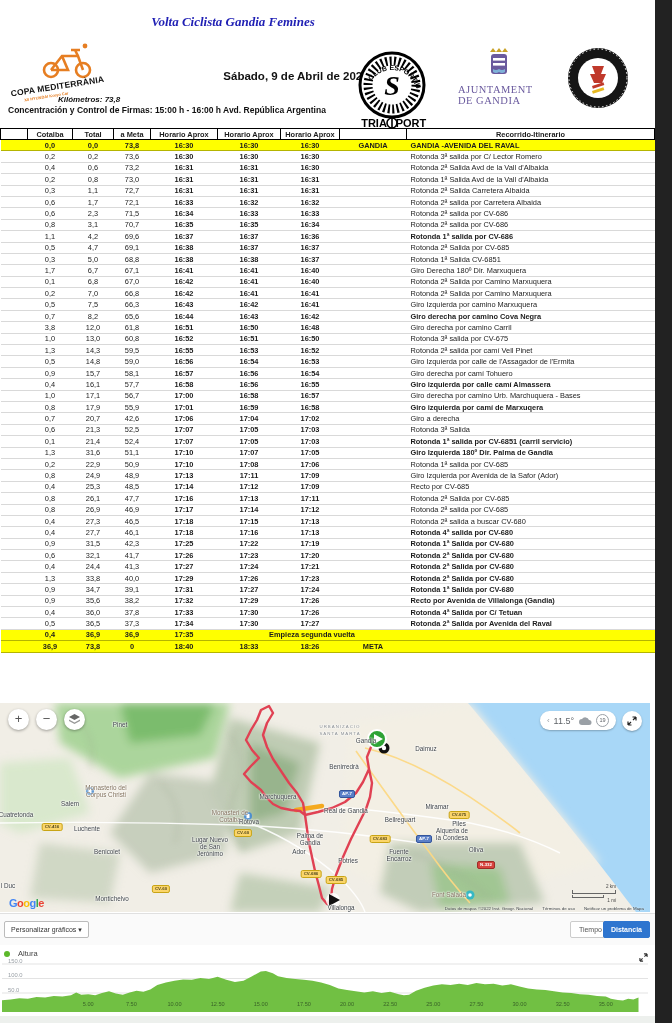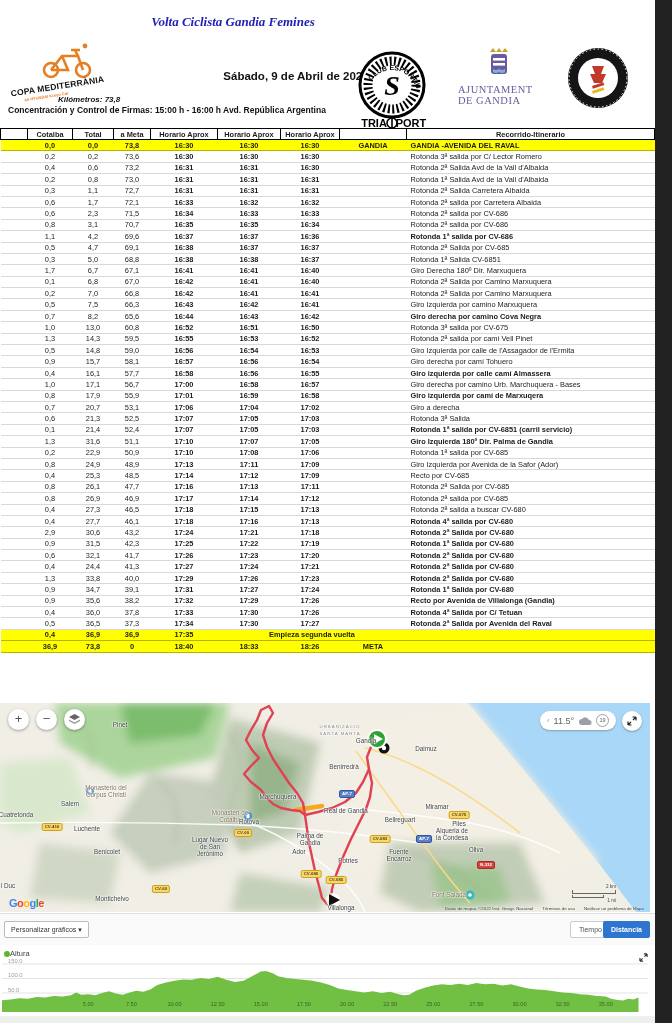--- a/index.html
+++ b/index.html
@@ -72,21 +72,21 @@
   
   .ctrl-bar{position:absolute;left:0;top:913px;width:655px;height:32px;background:#fafafa;border-top:1px solid #e0e0e0;}
   .personalize{position:absolute;left:4px;top:7px;height:17px;background:#fff;border:1px solid #bbb;
       border-radius:2px;font-size:7px;color:#333;padding:0 6px;line-height:16px;}
   .btn-tiempo{position:absolute;right:44px;top:7px;height:17px;background:#fff;border:1px solid #ccc;
       border-radius:2px;font-size:7px;color:#555;padding:0 8px;line-height:16px;}
   .btn-dist{position:absolute;right:5px;top:7px;height:17px;background:#2e75cf;border:1px solid #2e75cf;
       border-radius:2px;font-size:7px;color:#fff;padding:0 7px;line-height:16px;font-weight:bold;}
   
   .chart-panel{position:absolute;left:0;top:945px;width:655px;height:78px;background:#fff;}
-  .legend{position:absolute;left:4px;top:4px;font-size:7.5px;color:#444;display:flex;align-items:center;gap:0;}
+  .legend{position:absolute;left:4px;top:4px;font-size:7.5px;color:#444;display:flex;align-items:center;gap:8px;}
   .legend .dot{width:6px;height:6px;border-radius:50%;background:#5cb82a;display:inline-block;}
   .chart-expand{position:absolute;right:7px;top:3px;}
   .below-chart{position:absolute;left:0;top:1016px;width:655px;height:7px;background:#edf0ed;}
 </style>
 </head>
 <body>
 
 <div class="page">
 
   <div class="title">Volta Ciclista Gandia Femines</div>
@@ -343,20 +343,31 @@
           <td>8,2</td>
           <td>65,6</td>
           <td class="time">16:44</td>
           <td class="time">16:43</td>
           <td class="time">16:42</td>
           <td class="bold"></td>
           <td class="route-cell bold">Giro derecha por camino Cova Negra</td>
         </tr>
         <tr>
           <td></td>
+          <td>3,8</td>
+          <td>12,0</td>
+          <td>61,8</td>
+          <td class="time">16:51</td>
+          <td class="time">16:50</td>
+          <td class="time">16:48</td>
+          <td class="bold"></td>
+          <td class="route-cell">Giro derecha por camino Carril</td>
+        </tr>
+        <tr>
+          <td></td>
           <td>1,0</td>
           <td>13,0</td>
           <td>60,8</td>
           <td class="time">16:52</td>
           <td class="time">16:51</td>
           <td class="time">16:50</td>
           <td class="bold"></td>
           <td class="route-cell">Rotonda 3ª salida por CV-675</td>
         </tr>
         <tr>
@@ -422,21 +433,21 @@
           <td class="time">17:01</td>
           <td class="time">16:59</td>
           <td class="time">16:58</td>
           <td class="bold"></td>
           <td class="route-cell bold">Giro izquierda por camí de Marxuqera</td>
         </tr>
         <tr>
           <td></td>
           <td>0,7</td>
           <td>20,7</td>
-          <td>53,1</td>
+          <td>42,6</td>
           <td class="time">17:06</td>
           <td class="time">17:04</td>
           <td class="time">17:02</td>
           <td class="bold"></td>
           <td class="route-cell">Giro a derecha</td>
         </tr>
         <tr>
           <td></td>
           <td>0,6</td>
           <td>21,3</td>
@@ -538,31 +549,20 @@
         <tr>
           <td></td>
           <td>0,4</td>
           <td>27,7</td>
           <td>46,1</td>
           <td class="time">17:18</td>
           <td class="time">17:16</td>
           <td class="time">17:13</td>
           <td class="bold"></td>
           <td class="route-cell bold">Rotonda 4ª salida por CV-680</td>
-        </tr>
-        <tr>
-          <td></td>
-          <td>2,9</td>
-          <td>30,6</td>
-          <td>43,2</td>
-          <td class="time">17:24</td>
-          <td class="time">17:21</td>
-          <td class="time">17:18</td>
-          <td class="bold"></td>
-          <td class="route-cell bold">Rotonda 2ª Salida por CV-680</td>
         </tr>
         <tr>
           <td></td>
           <td>0,9</td>
           <td>31,5</td>
           <td>42,3</td>
           <td class="time">17:25</td>
           <td class="time">17:22</td>
           <td class="time">17:19</td>
           <td class="bold"></td>

